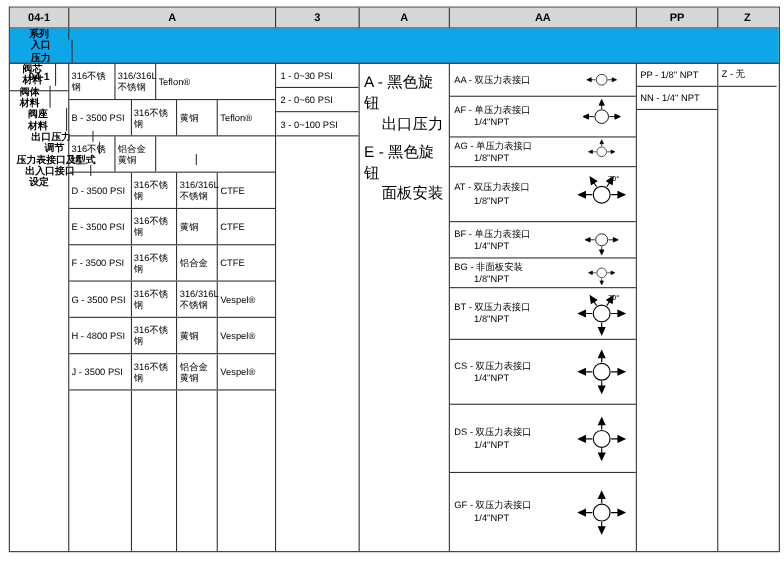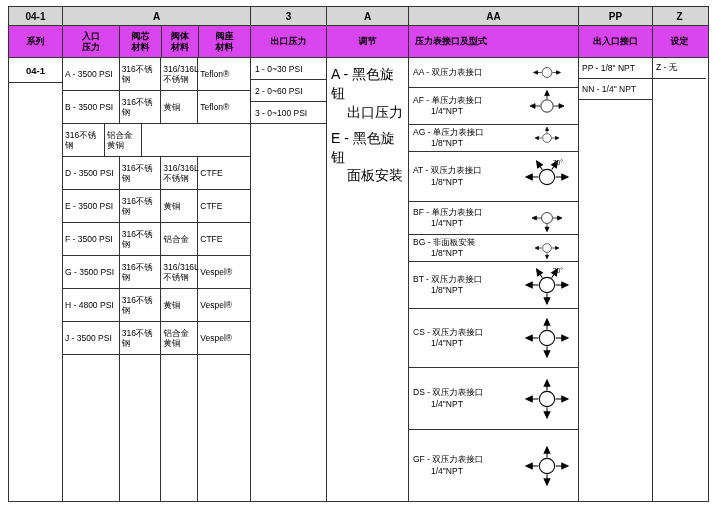--- a/index.html
+++ b/index.html
@@ -5,21 +5,21 @@
   :root{ --border:#333333; --header-bg:#d6d6d6; }
   html,body{margin:0;padding:0;background:#fff;}
   body{width:713px;height:527px;font-family:"Liberation Sans",sans-serif;color:#000;overflow:hidden;}
   .page{padding:6px 8px;}
   .title{font-size:13px;font-weight:bold;margin:2px 0 6px 0;}
   .tbl{width:699px;border:1px solid var(--border);}
   .tbl *{box-sizing:border-box;}
   .hrow{display:flex;border-bottom:1px solid var(--border);}
   .row1{height:19px;background:var(--header-bg);}
   .row1 .hc{display:flex;align-items:center;justify-content:center;font-weight:bold;font-size:10px;border-right:1px solid var(--border);}
-  .row2{height:32px;background:#d946ef;}
+  .row2{height:32px;background:#0ea5e9;flex-direction:column;}
   .row2 .hc{display:flex;align-items:center;justify-content:center;font-weight:bold;font-size:9px;line-height:1.15;text-align:center;white-space:pre-line;border-right:1px solid var(--border);}
   .hc.last{border-right:none;}
   .hdr-gauge{justify-content:flex-start !important;padding-left:6px;text-align:left;}
   .tbody{display:flex;height:443px;}
   .col{border-right:1px solid var(--border);}
   .col.last{border-right:none;}
   .c-series{width:54px;} .c-mat{width:188px;} .c-outlet{width:76px;} .c-adjust{width:82px;}
   .c-gauge{width:170px;} .c-ports{width:74px;} .c-setting{width:53px;}
   .series-cell{height:25px;border-bottom:1px solid var(--border);display:flex;align-items:center;justify-content:center;font-weight:bold;font-size:9.5px;}
   .m-row{display:flex;height:33px;border-bottom:1px solid var(--border);}
@@ -76,21 +76,20 @@
     </div>
 
     <div class="tbody">
 
       <div class="col c-series">
         <div class="series-cell">04-1</div>
       </div>
 
       <div class="col c-mat">
         <div class="m-row">
-          <div class="mc w-inlet">A - 3500 PSI</div>
           <div class="mc w-core">316不锈钢</div>
           <div class="mc w-body">316/316L
 不锈钢</div>
           <div class="mc w-seat">Teflon®</div>
         </div>
         <div class="m-row">
           <div class="mc w-inlet">B - 3500 PSI</div>
           <div class="mc w-core">316不锈钢</div>
           <div class="mc w-body">黄铜</div>
           <div class="mc w-seat">Teflon®</div>

